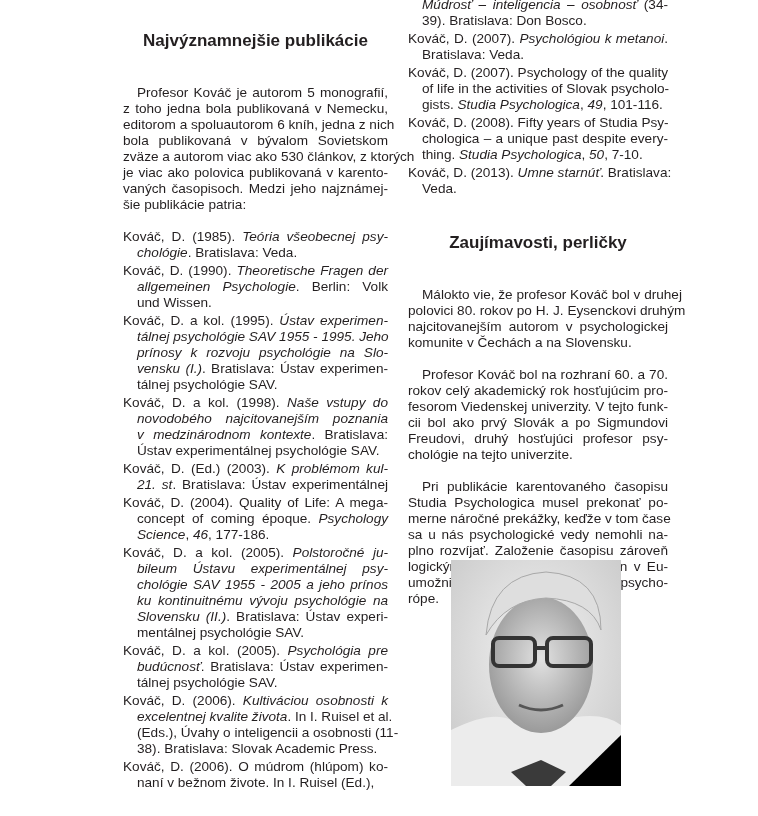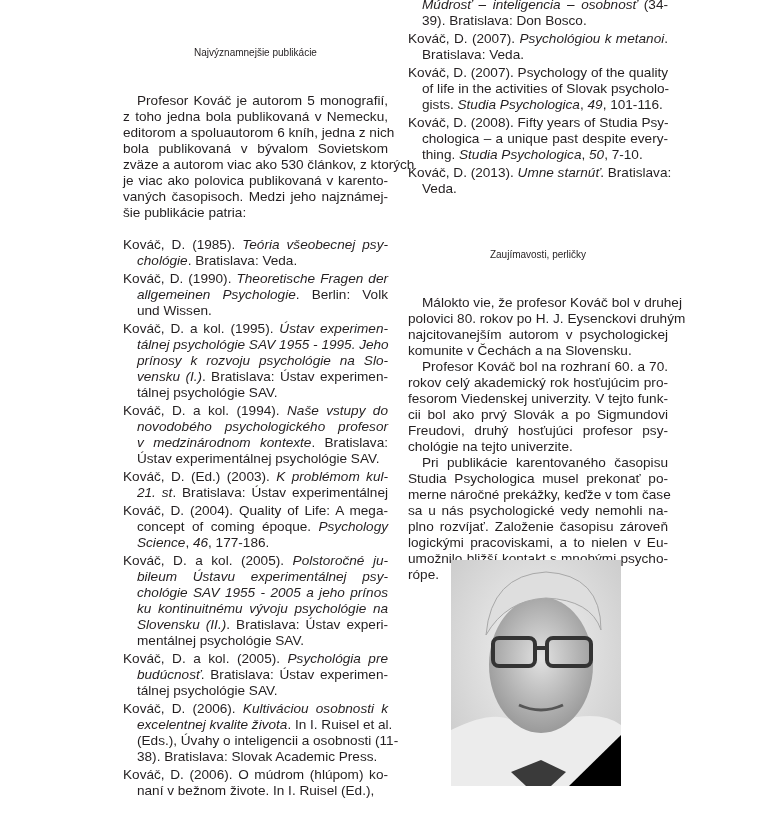--- a/index.html
+++ b/index.html
@@ -1,25 +1,25 @@
 <!DOCTYPE html>
 <html><head>
 <meta charset="utf-8">
 <style>
   html, body { margin:0; padding:0; background:#ffffff; }
   body { width:758px; height:816px; position:relative; overflow:hidden;
          font-family:"Liberation Sans", sans-serif; color:#231f20; }
   .col { position:absolute; font-size:13.6px; line-height:16px; }
   #left { left:123px; top:29px; width:265px; }
   #right { left:408px; top:-3px; width:260px; }
-  h2 { font-size:10px; font-weight:normal; text-align:center; margin:16px; line-height:16px; }
+  h2 { font-size:17px; font-weight:bold; text-align:center; margin:4px; line-height:16px; }
   .para { margin:0; }
   .line { display:block; white-space:nowrap; text-align:justify; text-align-last:justify; }
   .line.last { text-align-last:left; }
-  .indent { padding-left:14px; }
+  .indent { padding-left:14px;margin-top:16px; }
   .ref { margin:0 0 2px 0; }
   .ref .line.cont { padding-left:14px; }
   i { font-style:italic; }
   #photo { position:absolute; left:451px; top:560px; width:170px; height:226px; overflow:hidden; }
 </style>
 </head>
 <body>
 
 <div id="left" class="col">
   <h2>Najvýznamnejšie publikácie</h2>
@@ -46,22 +46,22 @@
         <span class="line last cont"><span>und Wissen.</span></span>
       </div>
       <div class="ref">
         <span class="line"><span>Kováč, D. a kol. (1995). </span><i>Ústav experimen-</i></span>
         <span class="line cont"><i>tálnej psychológie SAV 1955 - 1995. Jeho</i></span>
         <span class="line cont"><i>prínosy k rozvoju psychológie na Slo-</i></span>
         <span class="line cont"><i>vensku (I.)</i><span>. Bratislava: Ústav experimen-</span></span>
         <span class="line last cont"><span>tálnej psychológie SAV.</span></span>
       </div>
       <div class="ref">
-        <span class="line"><span>Kováč, D. a kol. (1994). </span><i>Naše vstupy do</i></span>
-        <span class="line cont"><i>novodobého psychologického profesor</i></span>
+        <span class="line"><span>Kováč, D. a kol. (1998). </span><i>Naše vstupy do</i></span>
+        <span class="line cont"><i>novodobého najcitovanejším poznania</i></span>
         <span class="line cont"><i>v medzinárodnom kontexte</i><span>. Bratislava:</span></span>
         <span class="line last cont"><span>Ústav experimentálnej psychológie SAV.</span></span>
       </div>
       <div class="ref">
         <span class="line"><span>Kováč, D. (Ed.) (2003). </span><i>K problémom kul-</i></span>
         <span class="line cont"><i>21. st</i><span>. Bratislava: Ústav experimentálnej</span></span>
       </div>
       <div class="ref">
         <span class="line"><span>Kováč, D. (2004). Quality of Life: A mega-</span></span>
         <span class="line cont"><span>concept of coming époque. </span><i>Psychology</i></span>

